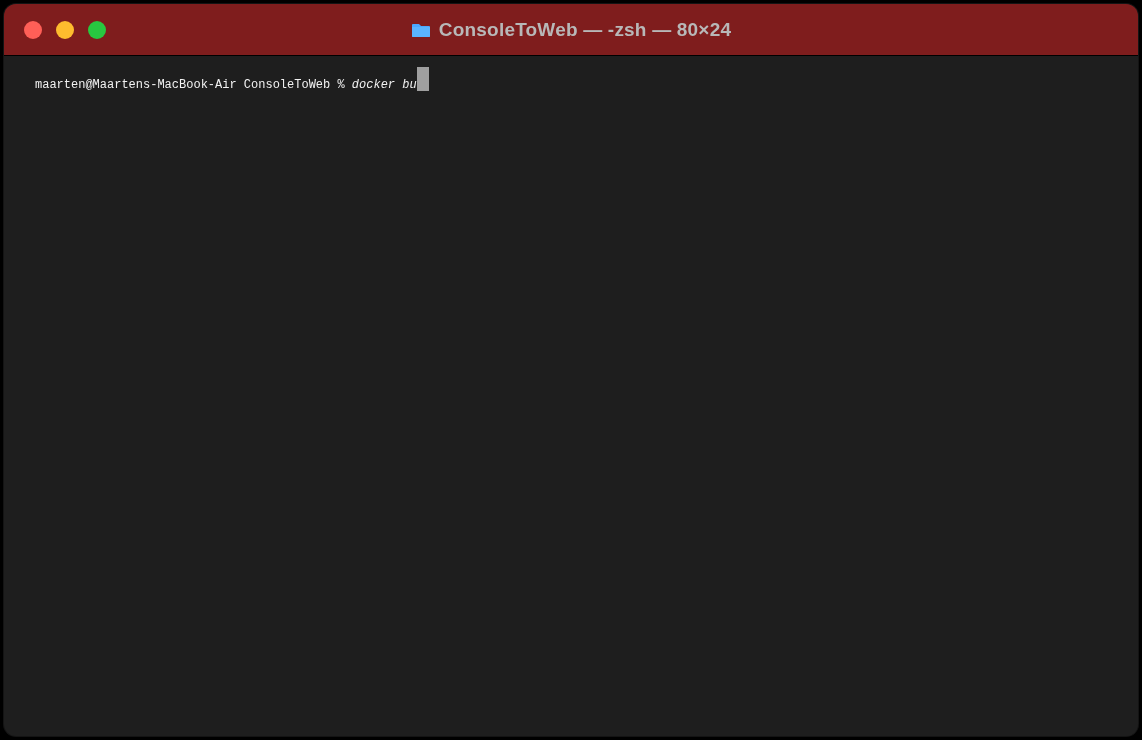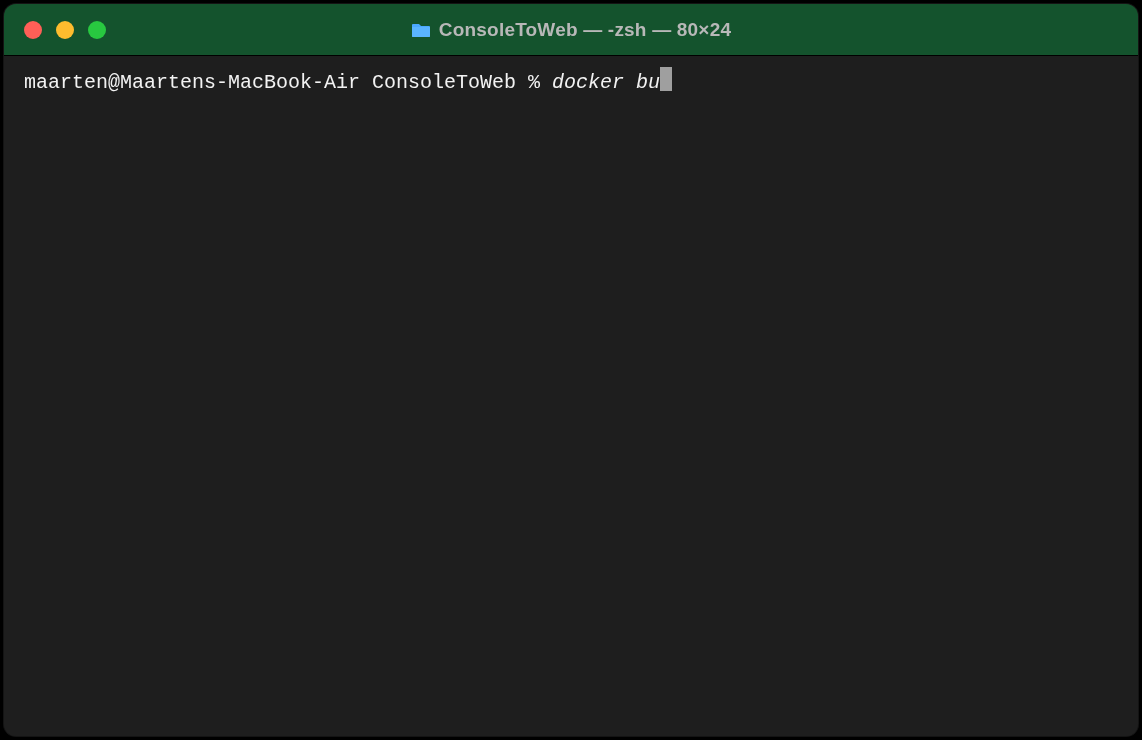--- a/index.html
+++ b/index.html
@@ -20,21 +20,21 @@
       margin: 4px;
       background: #1e1e1e;
       border-radius: 12px;
       overflow: hidden;
       box-shadow: 0 0 0 1px rgba(255,255,255,0.08);
       display: flex;
       flex-direction: column;
     }
     .titlebar {
       height: 52px;
-      background: #14532d;
+      background: #7f1d1d;
       display: flex;
       align-items: center;
       position: relative;
       border-bottom: 1px solid #000;
       flex-shrink: 0;
     }
     .traffic-lights {
       display: flex;
       gap: 14px;
       padding-left: 20px;
@@ -68,23 +68,24 @@
       font-family: -apple-system, "SF Pro Text", "Helvetica Neue", Arial, sans-serif;
       font-size: 19px;
       font-weight: 600;
       letter-spacing: 0.2px;
     }
     .terminal-body {
       flex: 1;
       background: #1e1e1e;
       padding: 8px 20px;
       color: #f2f2f2;
-      font-size: 20px;
+      font-size: 12px;
       line-height: 1.3;
       overflow: hidden;
+      margin-left: 11px;
     }
     .line {
       white-space: pre;
       display: flex;
       align-items: baseline;
     }
     .prompt-text {
       display: inline;
     }
     .command-text {

